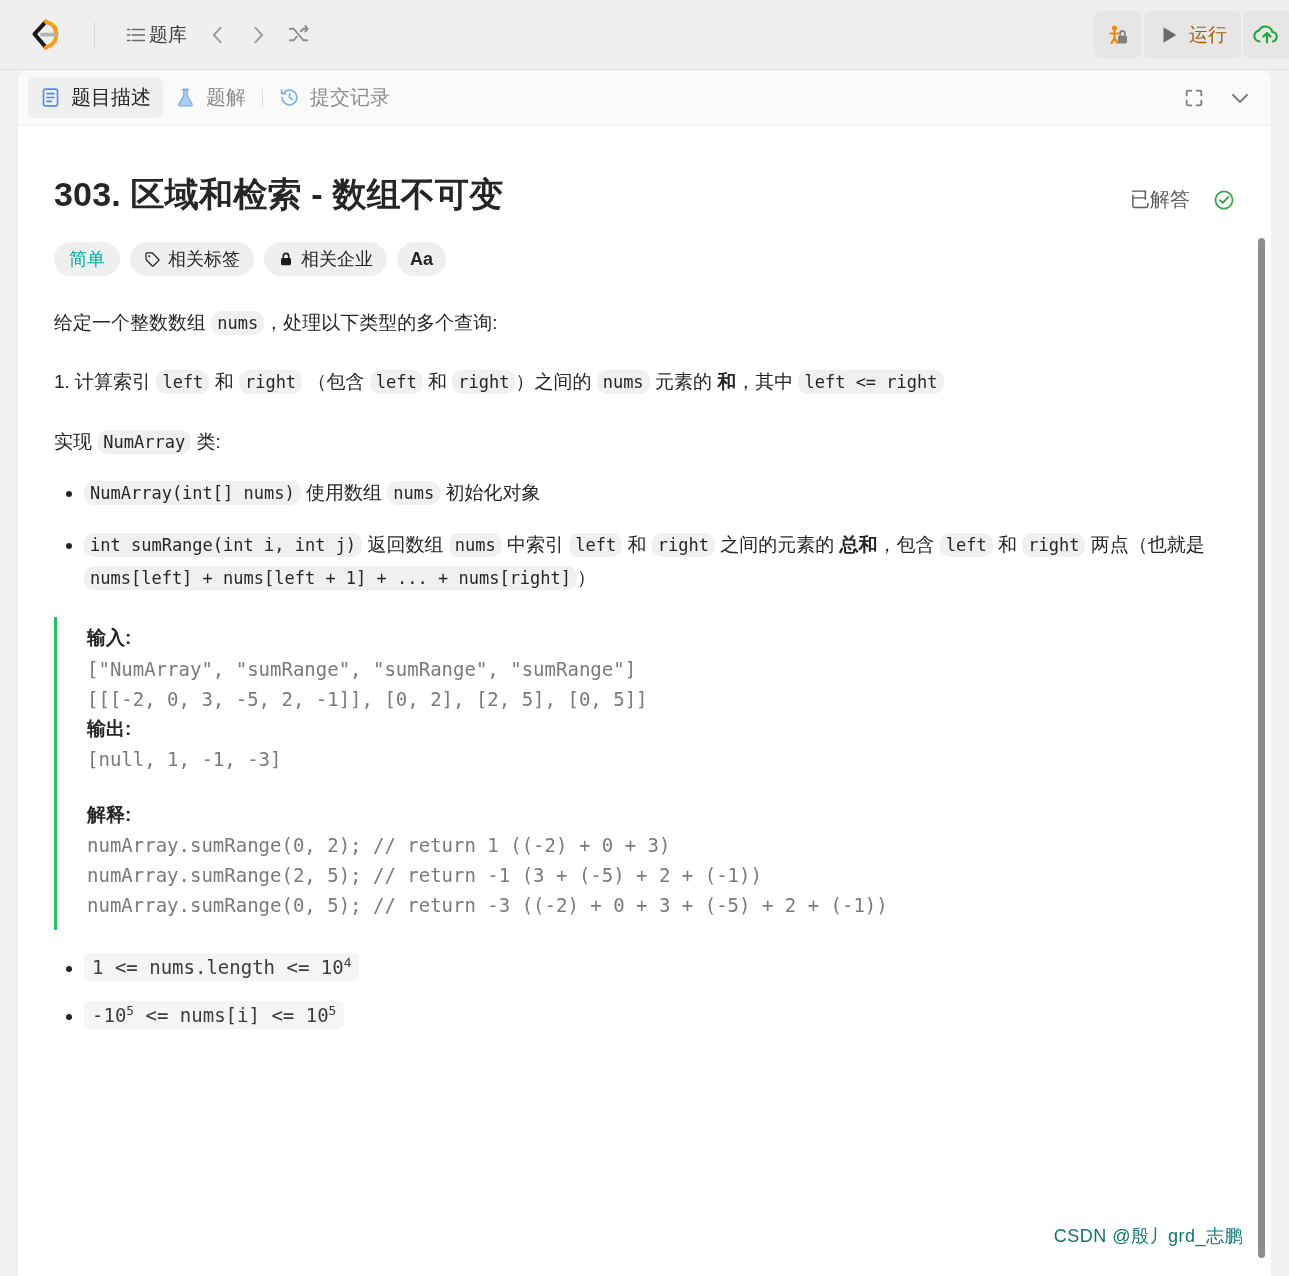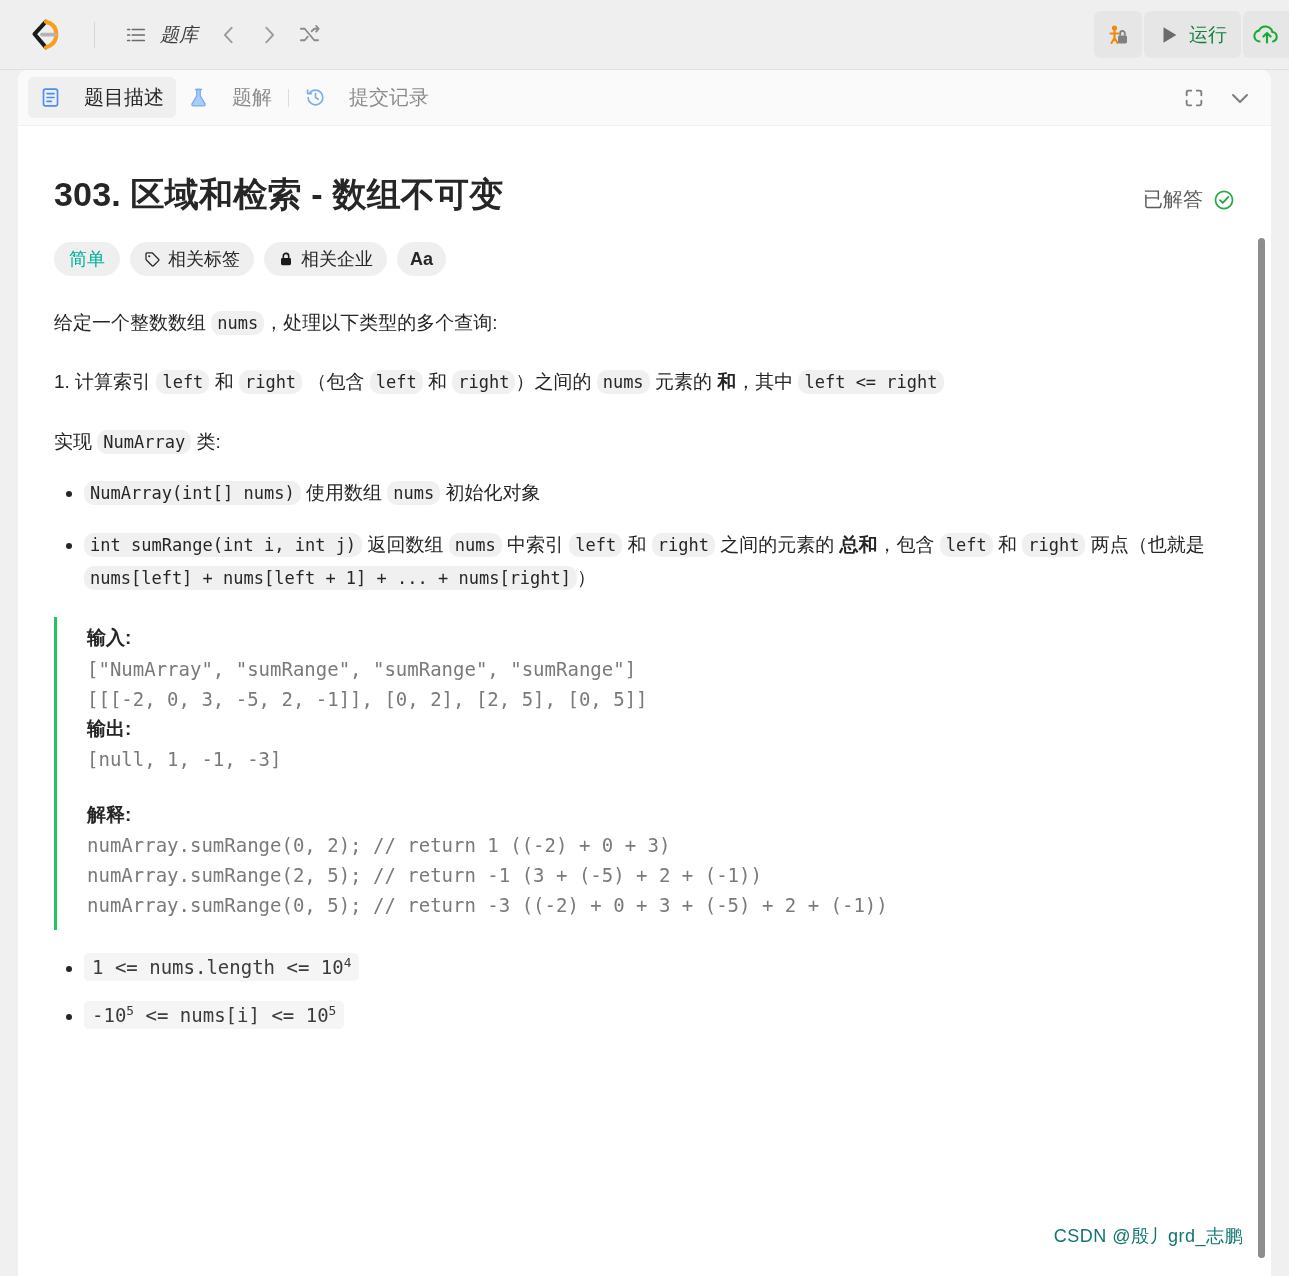--- a/index.html
+++ b/index.html
@@ -17,57 +17,57 @@
   .topbar {
     position: absolute; top: 0; left: 0; width: 1289px; height: 70px;
     background: #efefef;
     display: flex; align-items: center;
     border-bottom: 1px solid #e0e0e0;
   }
   .logo-wrap { width: 86px; display: flex; align-items: center; justify-content: center; }
   .topbar-divider { width: 1px; height: 26px; background: #d6d6d6; margin: 0 8px; }
   .nav-group { display: flex; align-items: center; gap: 6px; margin-left: 14px; }
   .nav-btn {
-    display: flex; align-items: center; gap: 13px;
+    display: flex; align-items: center; gap: 2px;
     padding: 6px 8px; border-radius: 6px; cursor: pointer;
-    color: #3c3c3c; font-size: 19px; line-height: 1; font-style: italic;
+    color: #3c3c3c; font-size: 19px; line-height: 1;
   }
   .icon-btn {
     display: flex; align-items: center; justify-content: center;
     width: 34px; height: 34px; border-radius: 6px; cursor: pointer; color: #9b9b9b;
   }
 
   .topbar-right {
     position: absolute; right: 0; top: 11px;
     display: flex; align-items: stretch; height: 47px; gap: 2px;
   }
   .tr-btn {
     background: #e6e6e6; border-radius: 6px;
     display: flex; align-items: center; justify-content: center;
     cursor: pointer; padding: 0 14px; gap: 9px;
-    color: #15803d; font-size: 19px;
+    color: #a16207; font-size: 19px;
   }
   .tr-btn.sq { width: 48px; padding: 0; }
   .tr-btn.upload { width: 46px; padding: 0; border-radius: 6px 0 0 6px; }
 
   
   .panel {
     position: absolute; top: 70px; left: 18px;
     width: 1253px; height: 1206px;
     background: #ffffff;
     border-radius: 10px 10px 0 0;
     overflow: hidden;
   }
   .tabbar {
     position: relative; height: 56px; background: #fafafa;
     display: flex; align-items: center; padding-left: 10px;
     border-bottom: 1px solid #f0f0f0;
   }
   .tab {
-    display: flex; align-items: center; gap: 23px;
+    display: flex; align-items: center; gap: 10px;
     padding: 7px 12px; border-radius: 6px; cursor: pointer;
     font-size: 20px; color: #8c8c8c; white-space: nowrap;
   }
   .tab.active { background: #efefef; color: #262626; font-weight: 500; }
   .tab-sep { width: 1px; height: 18px; background: #dcdcdc; margin: 0 4px; }
   .tabbar-right {
     position: absolute; right: 14px; top: 0; height: 56px;
     display: flex; align-items: center; gap: 12px;
   }
 
@@ -79,21 +79,21 @@
     position: absolute; right: 6px; top: 112px; width: 7px; height: 1020px;
     background: #8d8d8d; border-radius: 4px;
   }
 
   .title-row { display: flex; align-items: flex-start; padding-top: 46px; }
   .title {
     font-size: 34px; font-weight: 700; color: #262626;
     letter-spacing: 0.2px; flex: 1;
   }
   .solved {
-    display: flex; align-items: center; gap: 10px;
+    display: flex; align-items: center; gap: 23px;
     font-size: 20px; color: #5c5c5c; padding-top: 14px; white-space: nowrap;
   }
 
   .tags { display: flex; align-items: center; gap: 10px; margin-top: 24px; }
   .tag {
     display: flex; align-items: center; gap: 7px;
     background: #efefef; border-radius: 18px;
     height: 34px; padding: 14px 14px;
     font-size: 18px; color: #262626; cursor: pointer; white-space: nowrap;
   }

